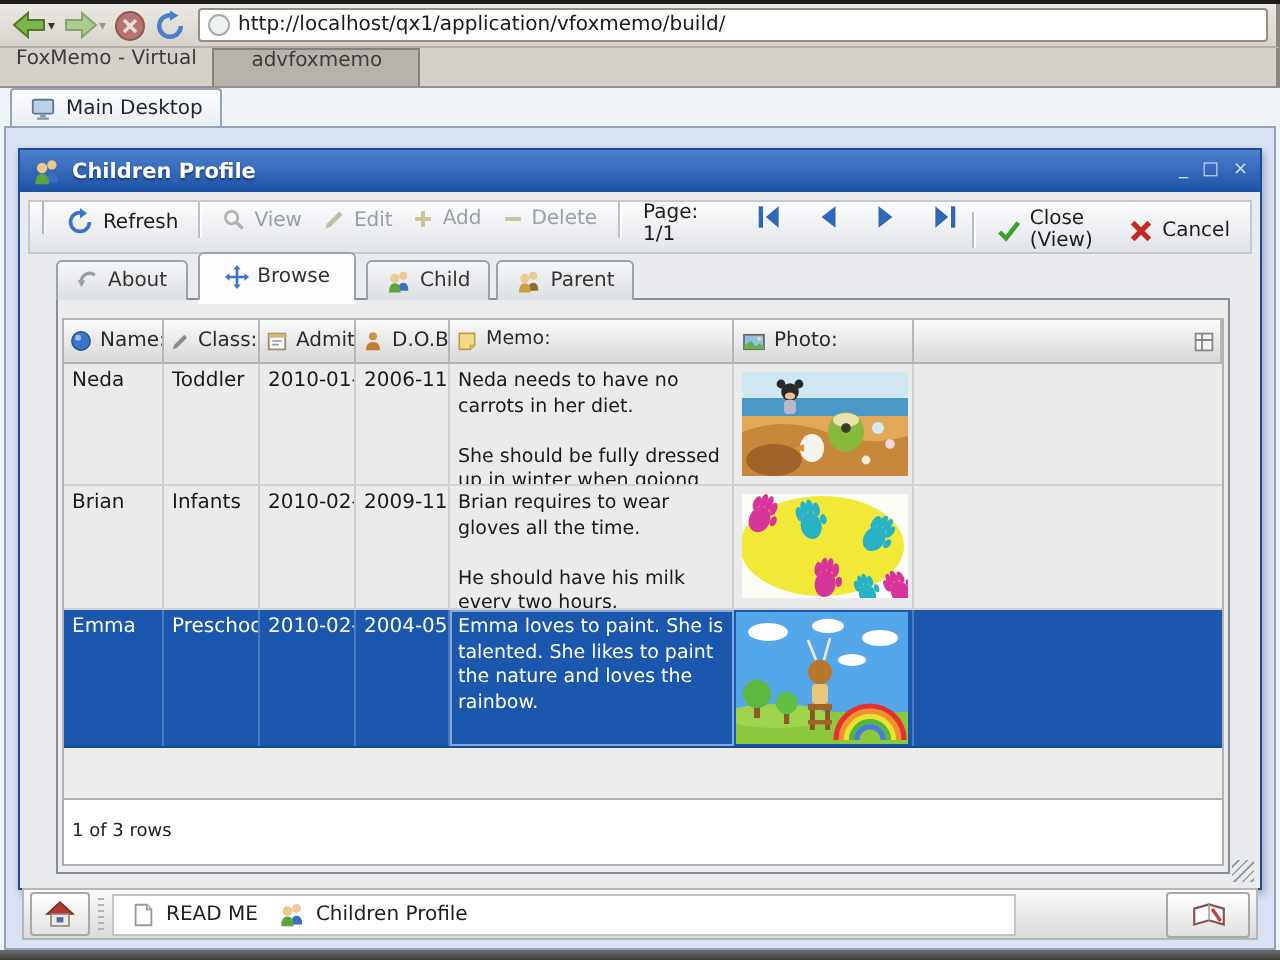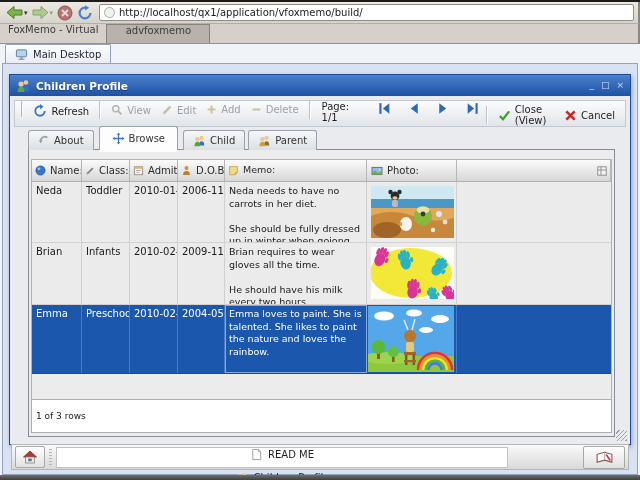--- a/index.html
+++ b/index.html
@@ -91,21 +91,21 @@
               background:repeating-linear-gradient(135deg,transparent 0 2px,#9aa0a8 2px 3px); }
 
   
   .taskbar { position:absolute; left:8px; right:8px; bottom:4px; height:26px;
              background:linear-gradient(#fafafa,#d9d9d9); border:1px solid #b5b5b5;
              display:flex; align-items:center; padding:0 3px; gap:4px; }
   .tk-home { width:30px; height:22px; border:1px solid #a8a8a8; border-radius:2px;
              background:linear-gradient(#ffffff,#e2e2e2); display:flex; align-items:center; justify-content:center; }
   .tk-grip { width:3px; height:16px; background:repeating-linear-gradient(#b4b4b4 0 1px,transparent 1px 3px); }
   .tk-strip { width:452px; height:21px; background:#fff; border:1px solid #c2c2c2;
-              display:flex; align-items:center; gap:10px; padding:0 8px;flex-direction:column; }
+              display:flex; align-items:center; gap:10px; padding:0 8px; }
   .tk-item { display:flex; align-items:center; gap:5px; color:#1e1e1e; font-size:10px; }
   .tk-log { margin-left:auto; width:42px; height:23px; border:1px solid #a8a8a8; border-radius:2px;
             background:linear-gradient(#ffffff,#e0e0e0); display:flex; align-items:center; justify-content:center; }
 
   svg { flex:0 0 auto; }
   .hidden-defs { position:absolute; width:0; height:0; overflow:hidden; }
 </style>
 </head>
 <body>
 

